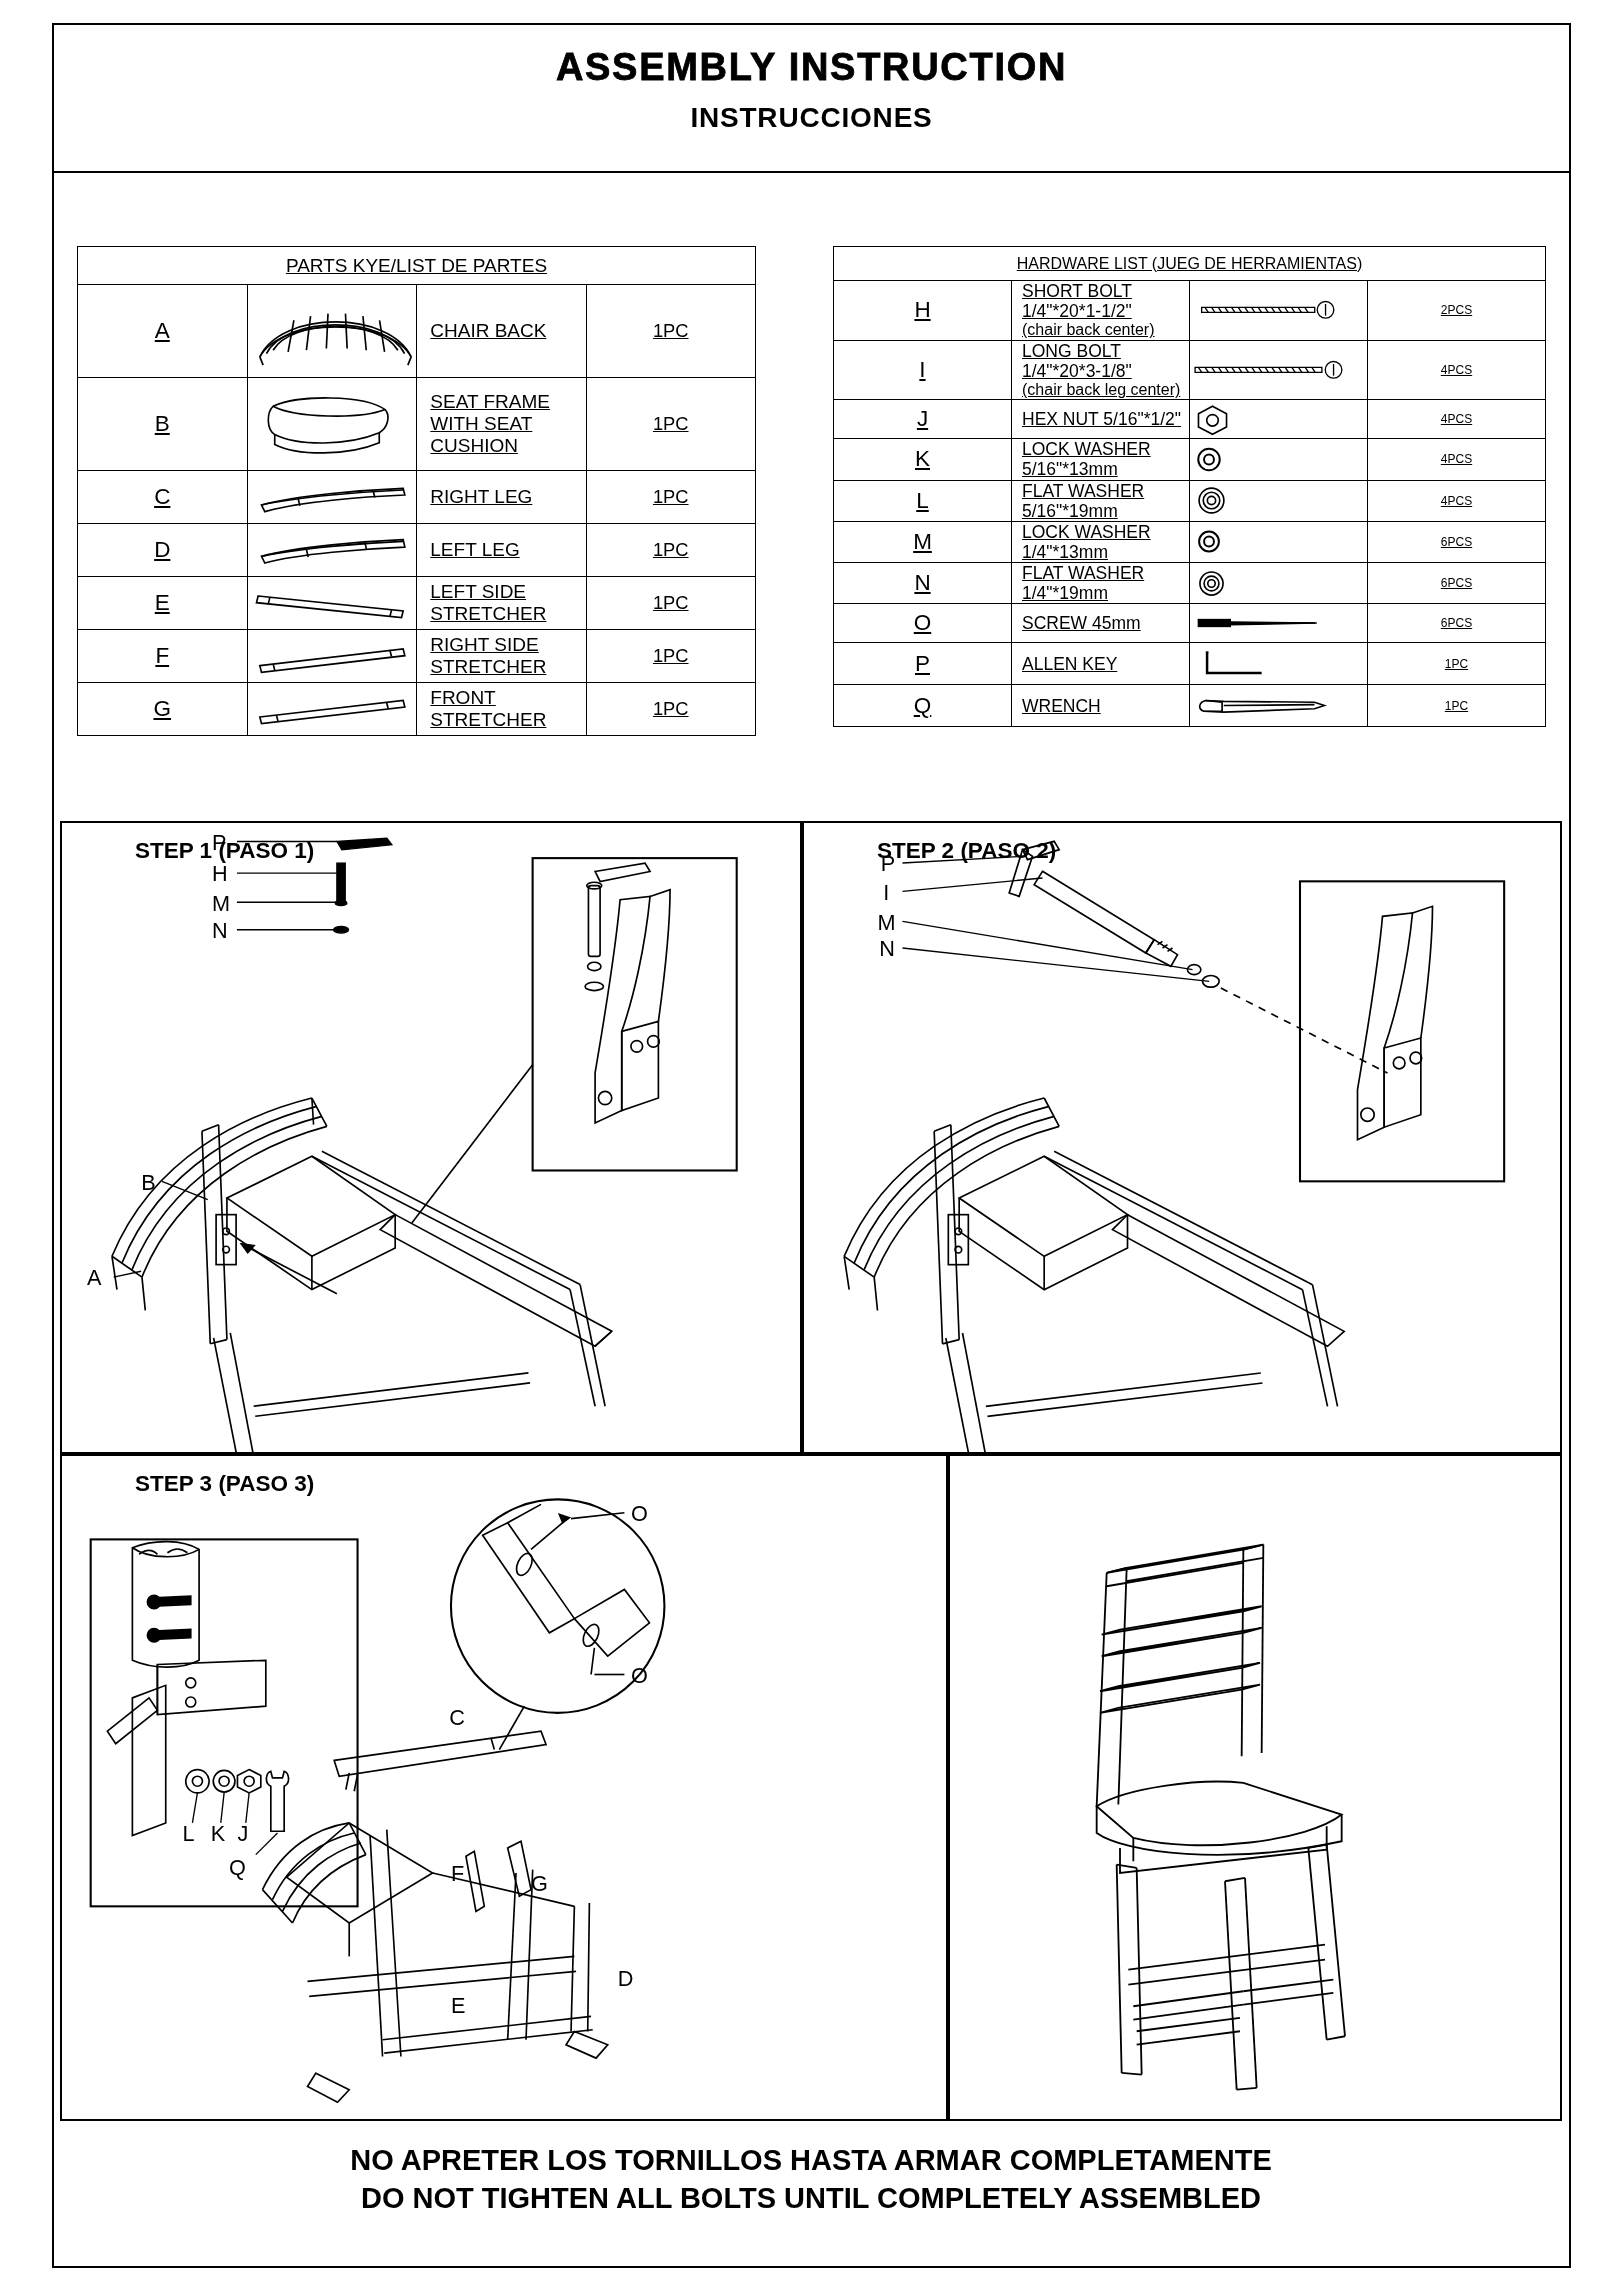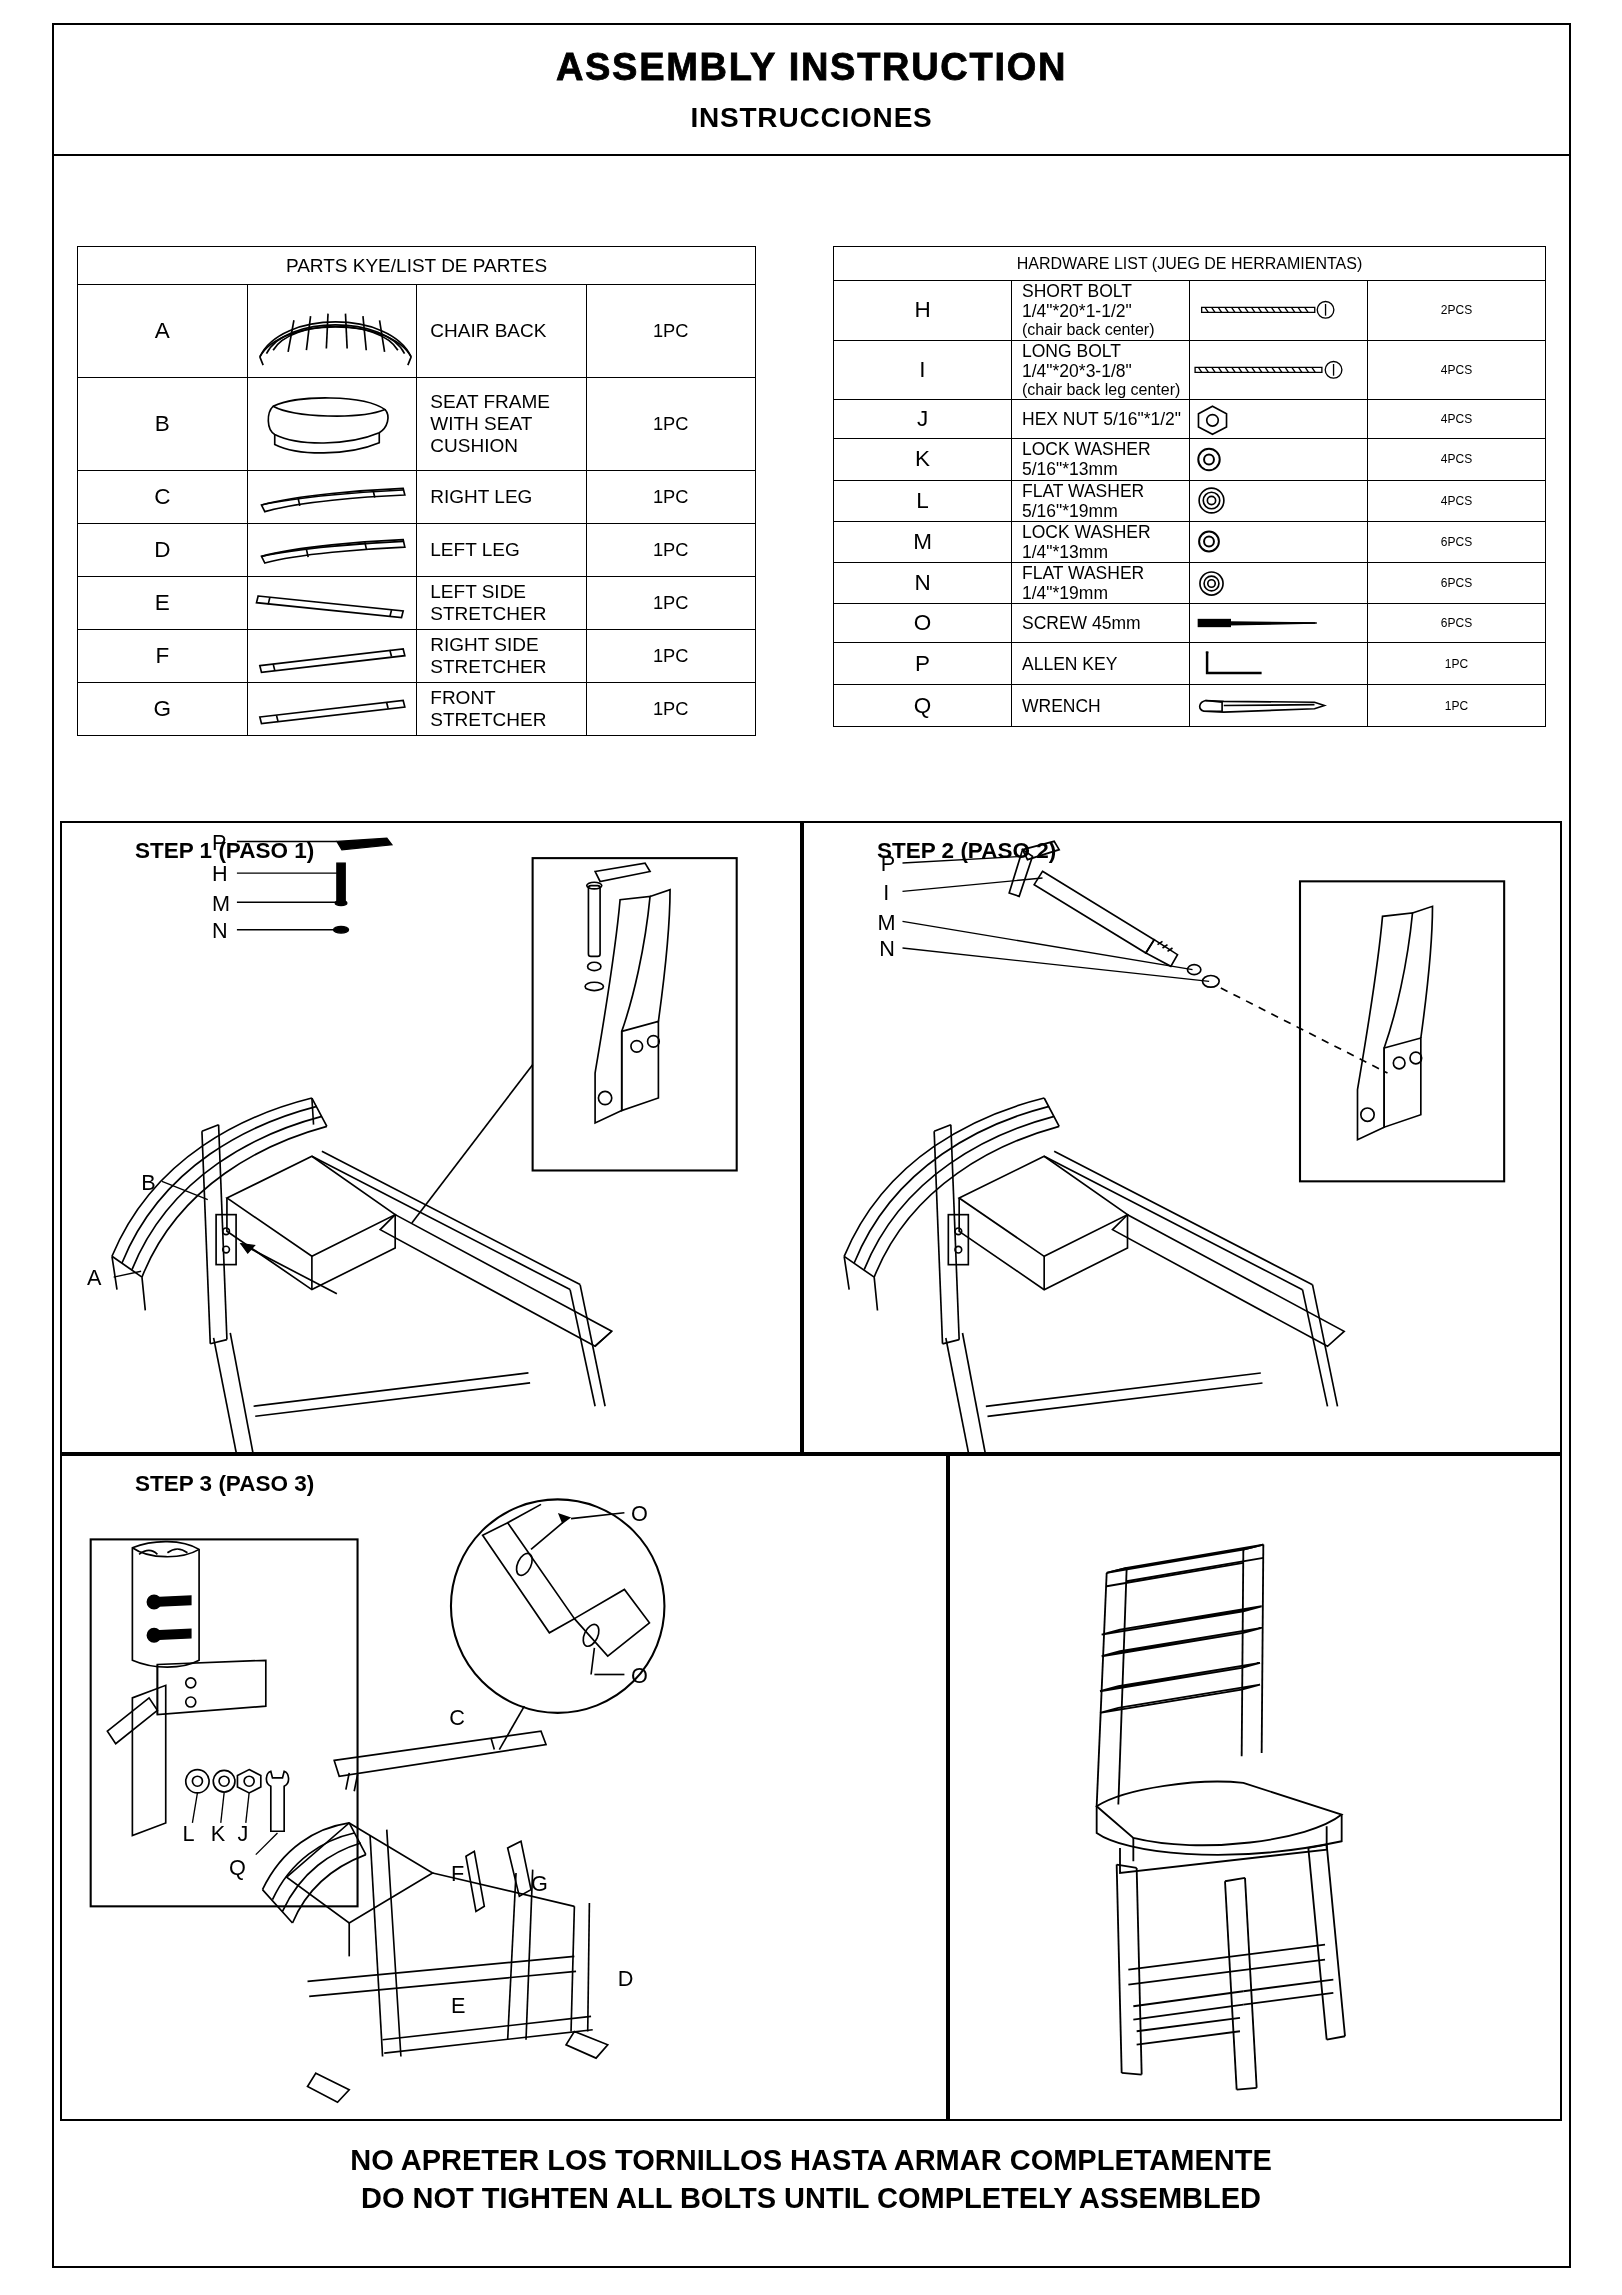--- a/index.html
+++ b/index.html
@@ -29,21 +29,21 @@
     height: 2245px;
     border: 2.5px solid #000;
     box-sizing: border-box;
   }
   
   .title-block {
     position: absolute;
     left: 52px;
     top: 23px;
     width: 1519px;
-    height: 133px;
+    height: 150px;
     border-bottom: 2.5px solid #000;
     box-sizing: border-box;
     text-align: center;
   }
   .title-main {
     font-size: 38px;
     font-weight: bold;
     letter-spacing: 1.7px;
     margin-top: 23px;
     -webkit-text-stroke: 0.8px #000;
@@ -59,20 +59,21 @@
     position: absolute;
     left: 77px;
     top: 246px;
     width: 1469px;
     display: flex;
     gap: 0px;
   }
   table {
     border-collapse: collapse;
     font-size: 17.5px;
+    text-decoration: underline;
   }
   table td, table th {
     border: 1.7px solid #000;
     padding: 0;
   }
   
   .parts-table {
     width: 679px;
     table-layout: fixed;
   }

